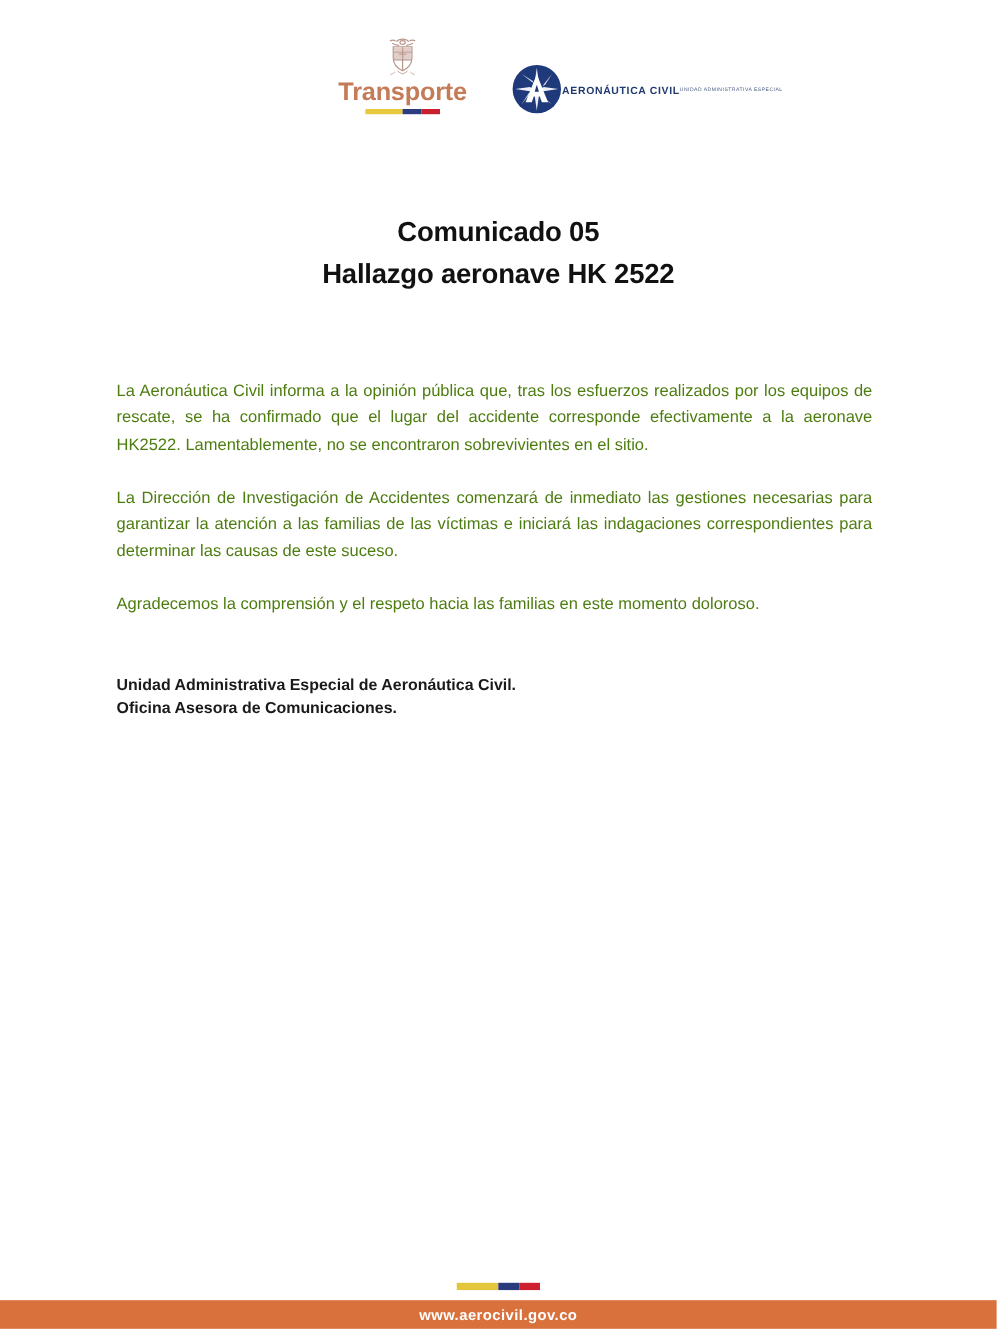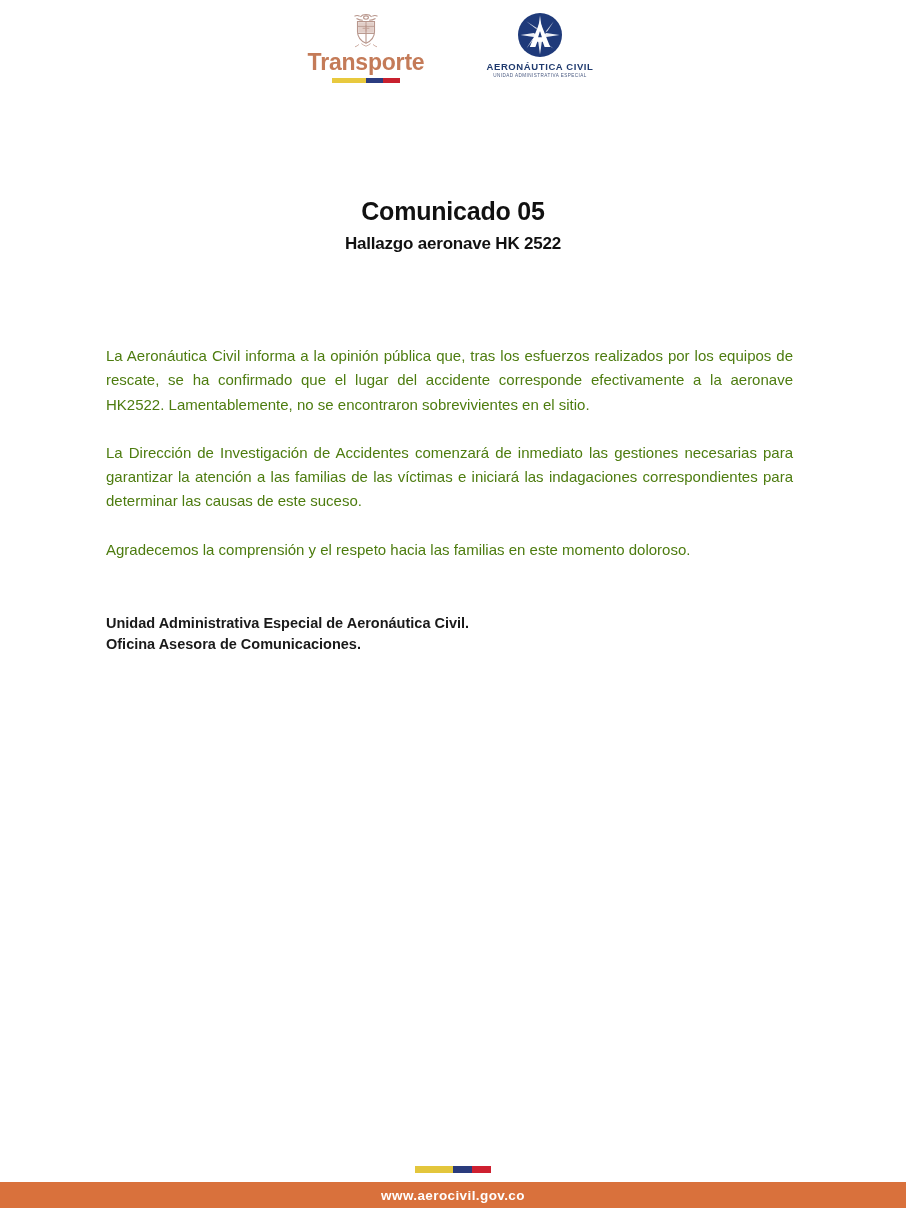--- a/index.html
+++ b/index.html
@@ -17,21 +17,21 @@
 
   
   .header {
     position: absolute;
     top: 8px;
     left: 0;
     width: 906px;
     height: 96px;
     display: flex;
     justify-content: center;
-    align-items: flex-start;
+    align-items: flex-end;
     gap: 24px;
   }
 
   .logo-transporte {
     display: flex;
     flex-direction: column;
     align-items: center;
     width: 150px;
     padding-top: 2px;
   }
@@ -55,21 +55,20 @@
     display: flex;
     overflow: hidden;
   }
   .tricolor-small i { display: block; height: 100%; }
   .tri-y { flex: 2; background: #E8C93E; }
   .tri-b { flex: 1; background: #2B3C80; }
   .tri-r { flex: 1; background: #C8202E; }
 
   .logo-aerocivil {
     display: flex;
-    flex-direction: column;
     align-items: center;
     width: 150px;
     padding-top: 4px;
   }
   .aero-circle { width: 46px; height: 46px; display: block; }
   .aero-name {
     margin-top: 3px;
     font-size: 9.5px;
     font-weight: bold;
     letter-spacing: 0.6px;
@@ -93,21 +92,21 @@
     text-align: center;
   }
   .title-line1 {
     font-size: 25px;
     font-weight: bold;
     color: #111111;
     letter-spacing: -0.2px;
     line-height: 1.22;
   }
   .title-line2 {
-    font-size: 17px;
+    font-size: 25px;
     font-weight: bold;
     color: #111111;
     letter-spacing: -0.2px;
     line-height: 1.22;
     margin-top: 7px;
   }
 
   
   .doc-body {
     position: absolute;

